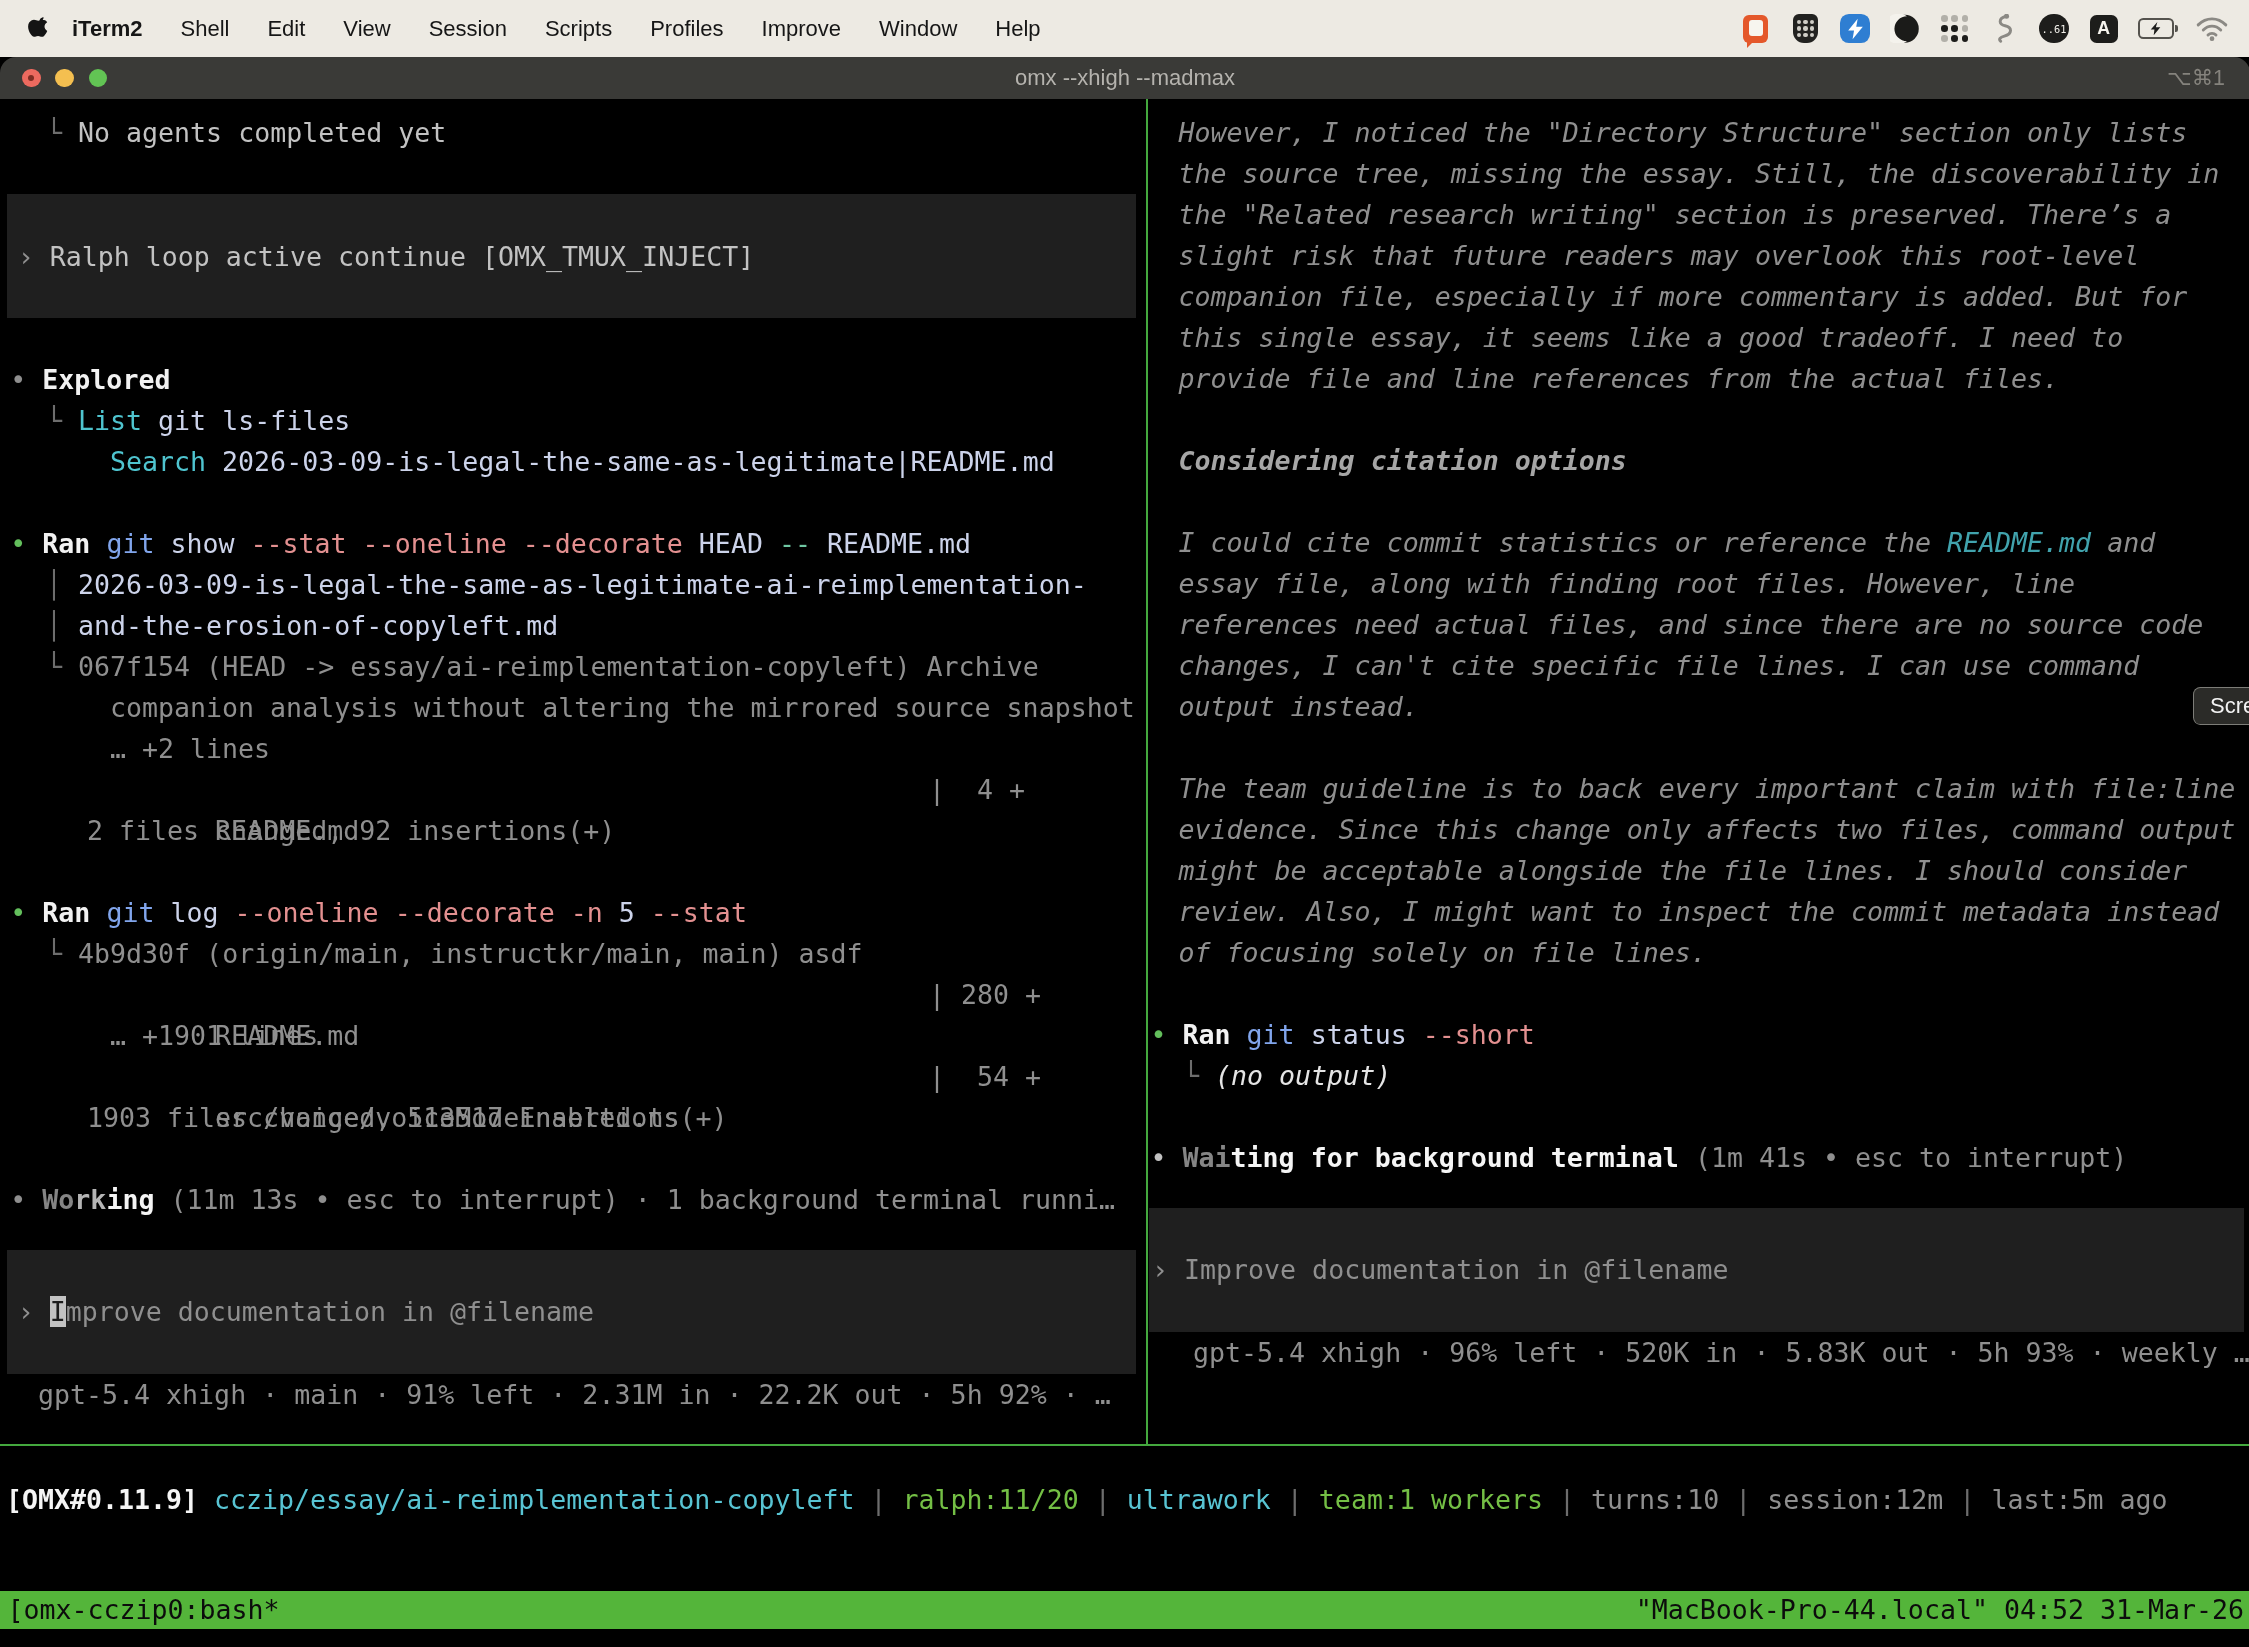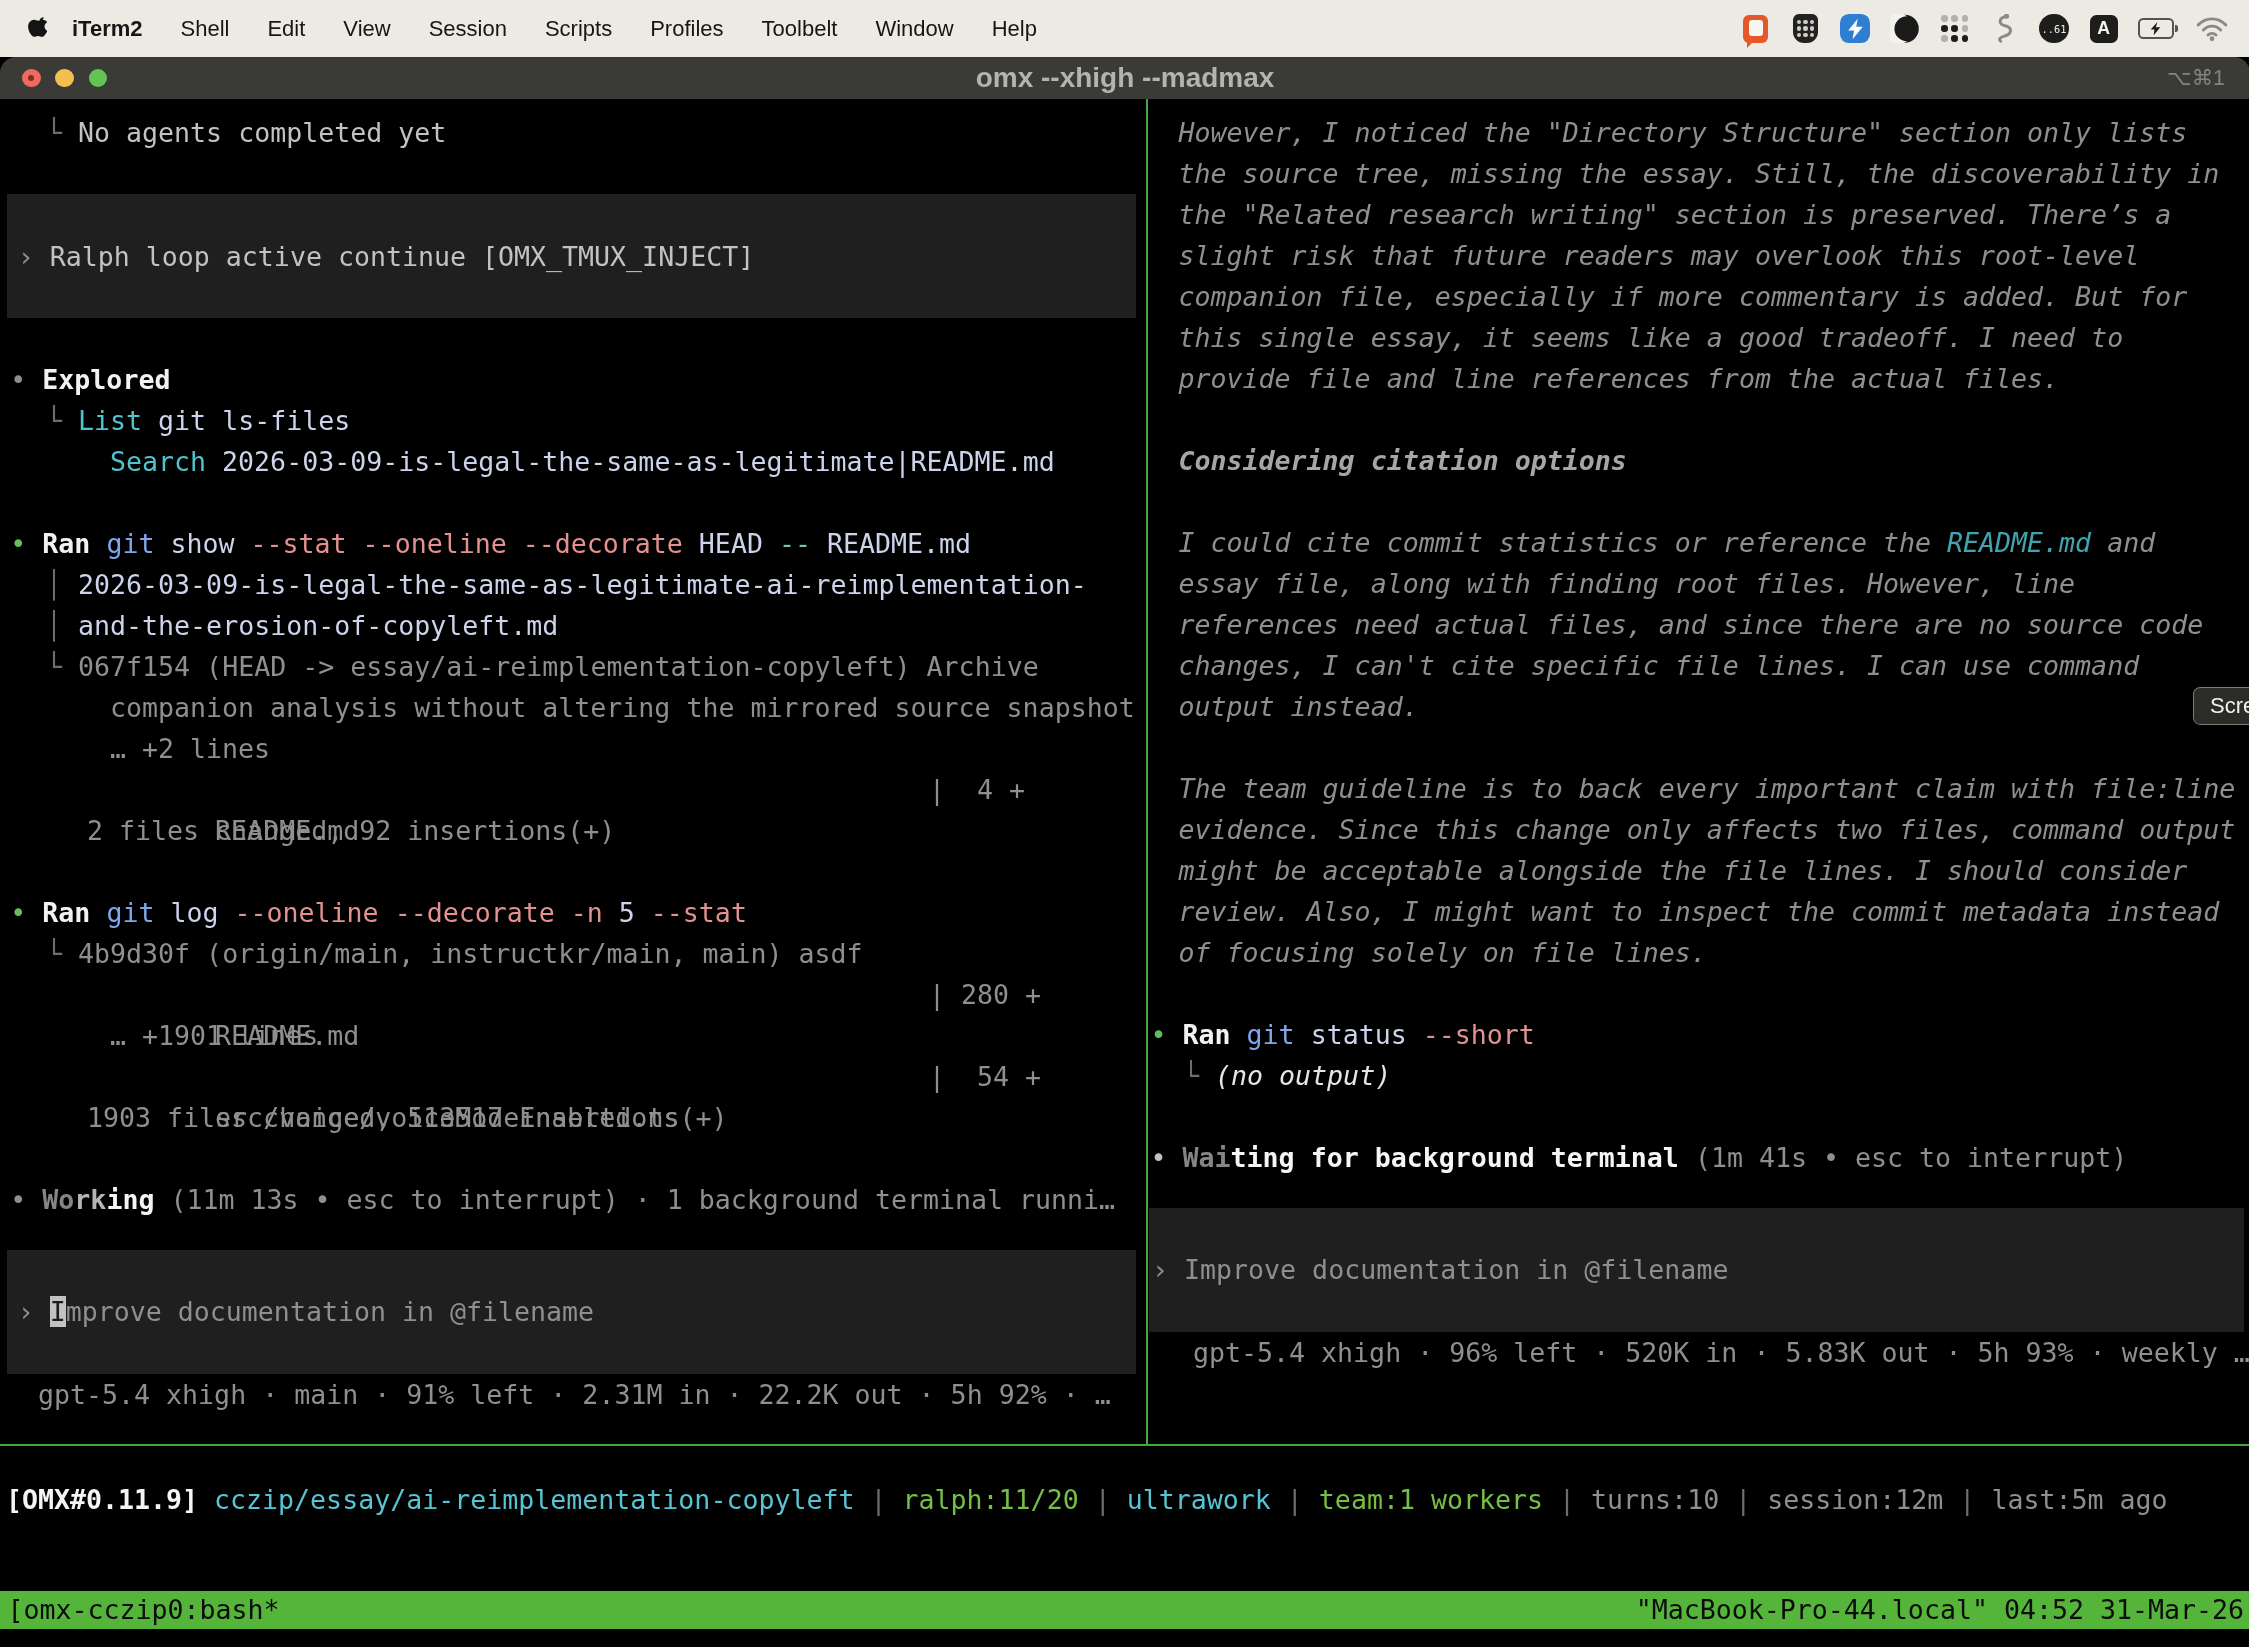--- a/index.html
+++ b/index.html
@@ -37,21 +37,21 @@
   .window{position:absolute;top:57px;left:0;width:2250px;height:1591px;background:#000;
           border-radius:16px 16px 0 0;overflow:hidden;z-index:10;}
   .titlebar{position:relative;height:42px;background:#3a3a37;border-bottom:0.7px solid #101010;}
   .lights{position:absolute;left:22px;top:11.8px;display:flex;gap:14.8px;}
   .light{width:18.5px;height:18.5px;border-radius:50%;position:relative;}
   .light.red{background:#ed6a5f;}
   .light.red::after{content:"";position:absolute;left:5.9px;top:5.9px;width:6.6px;height:6.6px;border-radius:50%;background:#7e2d23;}
   .light.yellow{background:#f4bf50;}
   .light.green{background:#62c454;}
   .wtitle{position:absolute;left:0;right:0;top:0;height:24px;line-height:42px;text-align:center;
-          color:#b5b3ae;font-family:"Liberation Sans","DejaVu Sans",sans-serif;font-weight:bold;font-size:28px;}
+          color:#b5b3ae;font-family:"Liberation Sans","DejaVu Sans",sans-serif;font-weight:normal;font-size:22px;}
   .wshortcut{position:absolute;right:25px;top:0;height:42px;line-height:42px;color:#85837d;
              font-family:"Liberation Sans","DejaVu Sans",sans-serif;font-size:21.4px;}
 
   
   .term{position:absolute;top:42px;left:0;width:2250px;height:1298px;background:#000;
         font-size:26.6px;color:#8f8f8f;}
   .pane{position:absolute;top:13.3px;}
   .pane-left{left:0;width:1146px;}
   .pane-right{left:1149px;width:1101px;}
   .row{position:relative;height:41px;line-height:41px;white-space:pre;}
@@ -89,21 +89,21 @@
   <svg class="apple" viewBox="0 0 30 34">
     <path fill="#141414" d="M20.5 2c.2 2-.7 3.9-1.9 5.2-1.2 1.4-3.2 2.4-5 2.3-.3-1.9.7-3.9 1.8-5.1C16.6 3 18.8 2 20.5 2zM26.8 25.3c-.9 2-1.3 2.9-2.5 4.7-1.6 2.4-3.9 5.5-6.7 5.5-2.5 0-3.1-1.6-6.5-1.6s-4.1 1.6-6.6 1.6C1.7 35.5-.3 32.7-1.9 30.3-6.4 23.5-6.9 15.5-4 11.2c2-3 5.2-4.8 8.2-4.8 3.1 0 5 1.7 7.5 1.7 2.4 0 3.9-1.7 7.5-1.7 2.7 0 5.5 1.5 7.5 4-6.6 3.6-5.5 12.9.1 14.9z" transform="scale(0.8) translate(6,0)"></path>
   </svg>
   <div class="menu-item app">iTerm2</div>
   <div class="menu-item">Shell</div>
   <div class="menu-item">Edit</div>
   <div class="menu-item">View</div>
   <div class="menu-item">Session</div>
   <div class="menu-item">Scripts</div>
   <div class="menu-item">Profiles</div>
-  <div class="menu-item">Toolbelt</div>
+  <div class="menu-item">Improve</div>
   <div class="menu-item">Window</div>
   <div class="menu-item">Help</div>
 
   <div class="status-icons">
     <div class="sicon">
         <div class="chatic">
           <div class="inner"></div>
         </div>
       </div>
     <div class="sicon">

